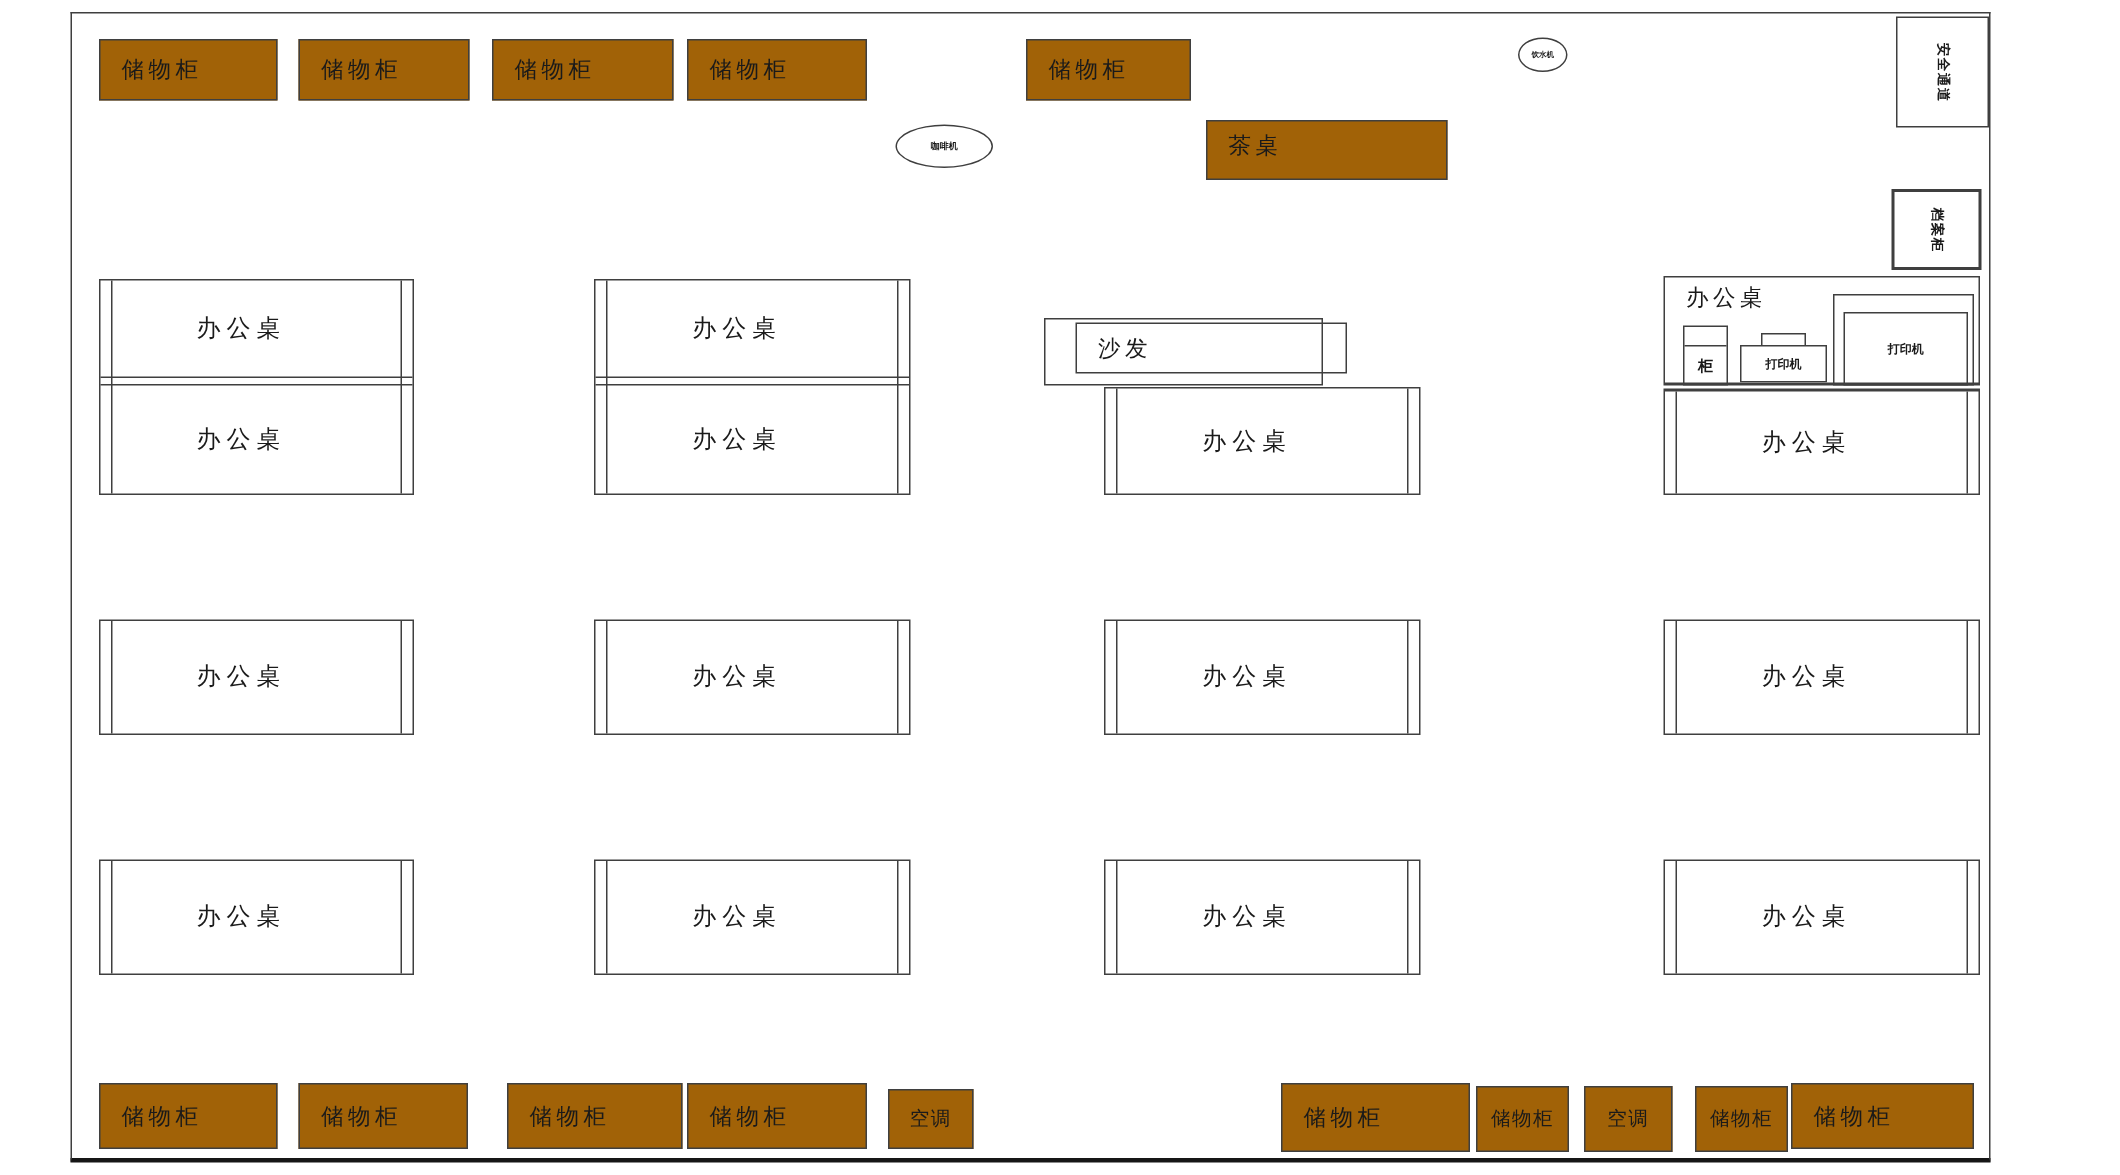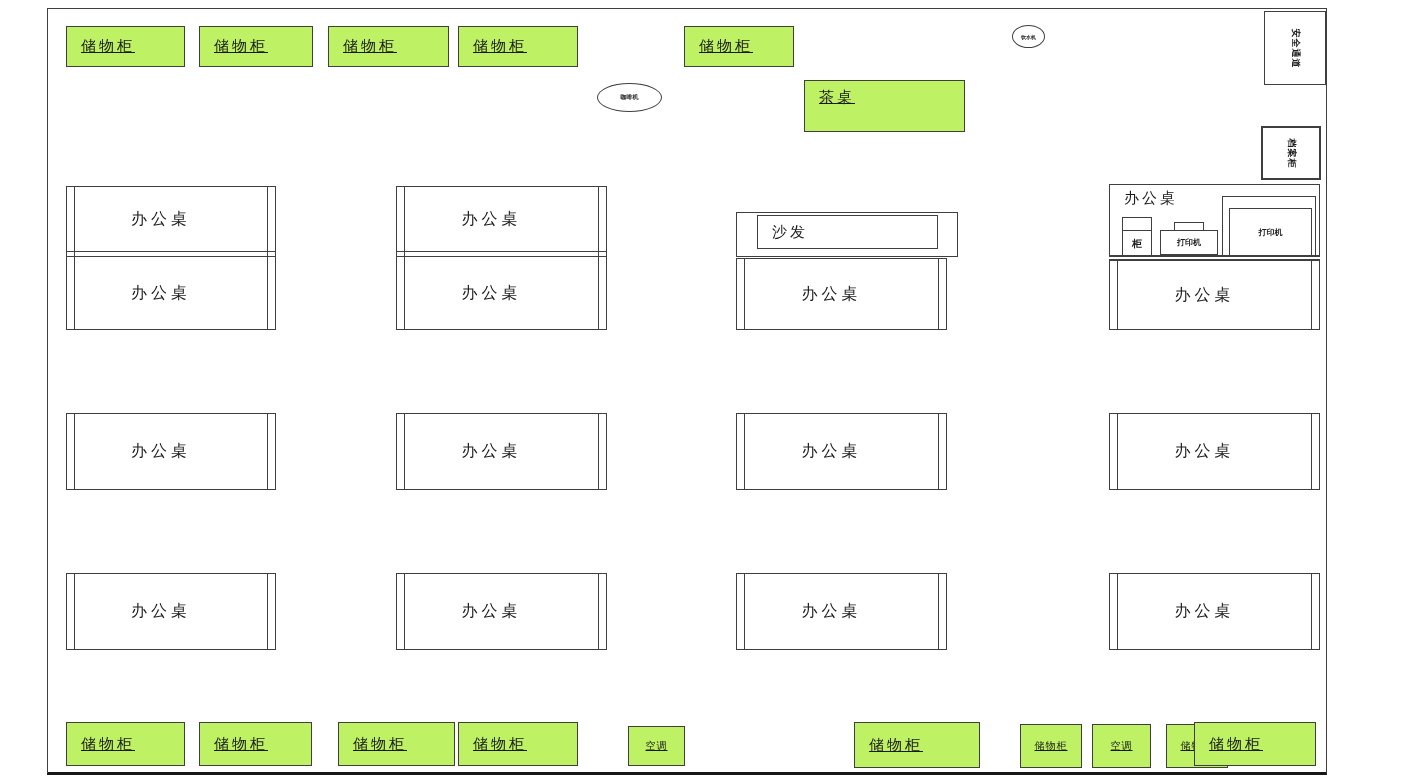--- a/index.html
+++ b/index.html
@@ -1,25 +1,25 @@
 <!DOCTYPE html>
 <html style="--line: #3f3f3f; --text: #1a1a1a; --bg: #ffffff;"><head>
 <meta charset="utf-8">
 <style>
   html,body{margin:0;padding:0;background:#fff;}
   .canvas{position:relative;width:1413px;height:783px;background:#ffffff;overflow:hidden;
           font-family:"Liberation Serif","DejaVu Serif",serif;color:var(--text,#1a1a1a);}
   .room{position:absolute;left:47px;top:8px;width:1278px;height:763px;
         border:1px solid var(--line,#3f3f3f);border-bottom:3px solid #161616;}
   
-  .box{position:absolute;border:1px solid var(--line,#3f3f3f);background:#bef264;
+  .box{position:absolute;border:1px solid var(--line,#3f3f3f);background:#a16207;
        display:flex;align-items:center;padding-left:14px;box-sizing:border-box;
-       font-size:15px;letter-spacing:3px;white-space:nowrap;text-decoration:underline;}
+       font-size:15px;letter-spacing:3px;white-space:nowrap;}
   .box.topalign{align-items:flex-start;padding-top:7px;}
-  .box.small{padding-left:0;justify-content:center;font-size:10px;letter-spacing:1px;margin-left:36px;}
+  .box.small{padding-left:0;justify-content:center;font-size:13px;letter-spacing:1px;}
   
   .desk,.desk2{position:absolute;border:1px solid var(--line,#3f3f3f);background:#fff;box-sizing:border-box;}
   .desk{display:flex;align-items:center;justify-content:center;}
   .desk2{display:flex;flex-direction:column;}
   .cell{display:flex;align-items:center;justify-content:center;}
   .sl{position:absolute;left:0;top:0;bottom:0;width:7px;border-right:1px solid var(--line,#3f3f3f);}
   .sr{position:absolute;right:0;top:0;bottom:0;width:7px;border-left:1px solid var(--line,#3f3f3f);}
   .hdiv{height:4px;border-top:1px solid var(--line,#3f3f3f);border-bottom:1px solid var(--line,#3f3f3f);}
   .hdiv-abs{position:absolute;height:4px;border-top:1px solid var(--line,#3f3f3f);
             border-bottom:1px solid var(--line,#3f3f3f);box-sizing:border-box;}
@@ -58,21 +58,21 @@
 <div class="canvas">
   <div class="room"></div>
 
   <div class="box" style="left:66px;top:26px;width:119px;height:41px">储物柜</div>
   <div class="box" style="left:199px;top:26px;width:114px;height:41px">储物柜</div>
   <div class="box" style="left:328px;top:26px;width:121px;height:41px">储物柜</div>
   <div class="box" style="left:458px;top:26px;width:120px;height:41px">储物柜</div>
   <div class="box" style="left:684px;top:26px;width:110px;height:41px">储物柜</div>
 
   <div class="ell" style="left:1012px;top:25px;width:33px;height:23px;font-size:5px">饮水机</div>
-  <div class="box topalign" style="left:804px;top:80px;width:161px;height:52px">茶桌</div>
+  <div class="box topalign" style="left:804px;top:80px;width:161px;height:40px">茶桌</div>
 
   <div class="ell" style="left:597px;top:83px;width:65px;height:29px;font-size:6px">咖啡机</div>
 
   <div class="vbox" style="left:1264px;top:11px;width:62px;height:74px">
     <span>安全通道</span>
   </div>
   <div class="vbox thick" style="left:1261px;top:126px;width:60px;height:54px">
     <span>档案柜</span>
   </div>
 
@@ -93,21 +93,21 @@
     <i class="sr"></i>
     <div class="cell" style="height:64px">
         <span class="dl">办公桌</span>
       </div>
     <div class="hdiv"></div>
     <div class="cell" style="flex:1">
         <span class="dl">办公桌</span>
       </div>
   </div>
 
-  <div class="sofa-outer" style="left:736px;top:212px;width:222px;height:45px">
+  <div class="sofa-outer" style="left:696px;top:212px;width:186px;height:45px">
     <div class="sofa-inner">沙发</div>
   </div>
   <div class="desk" style="left:736px;top:258px;width:211px;height:72px">
     <i class="sl"></i>
     <i class="sr"></i>
     <span class="dl">办公桌</span>
   </div>
 
   <div class="pstation" style="left:1109px;top:184px;width:211px;height:72px">
     <span class="ps-label">办公桌</span>

